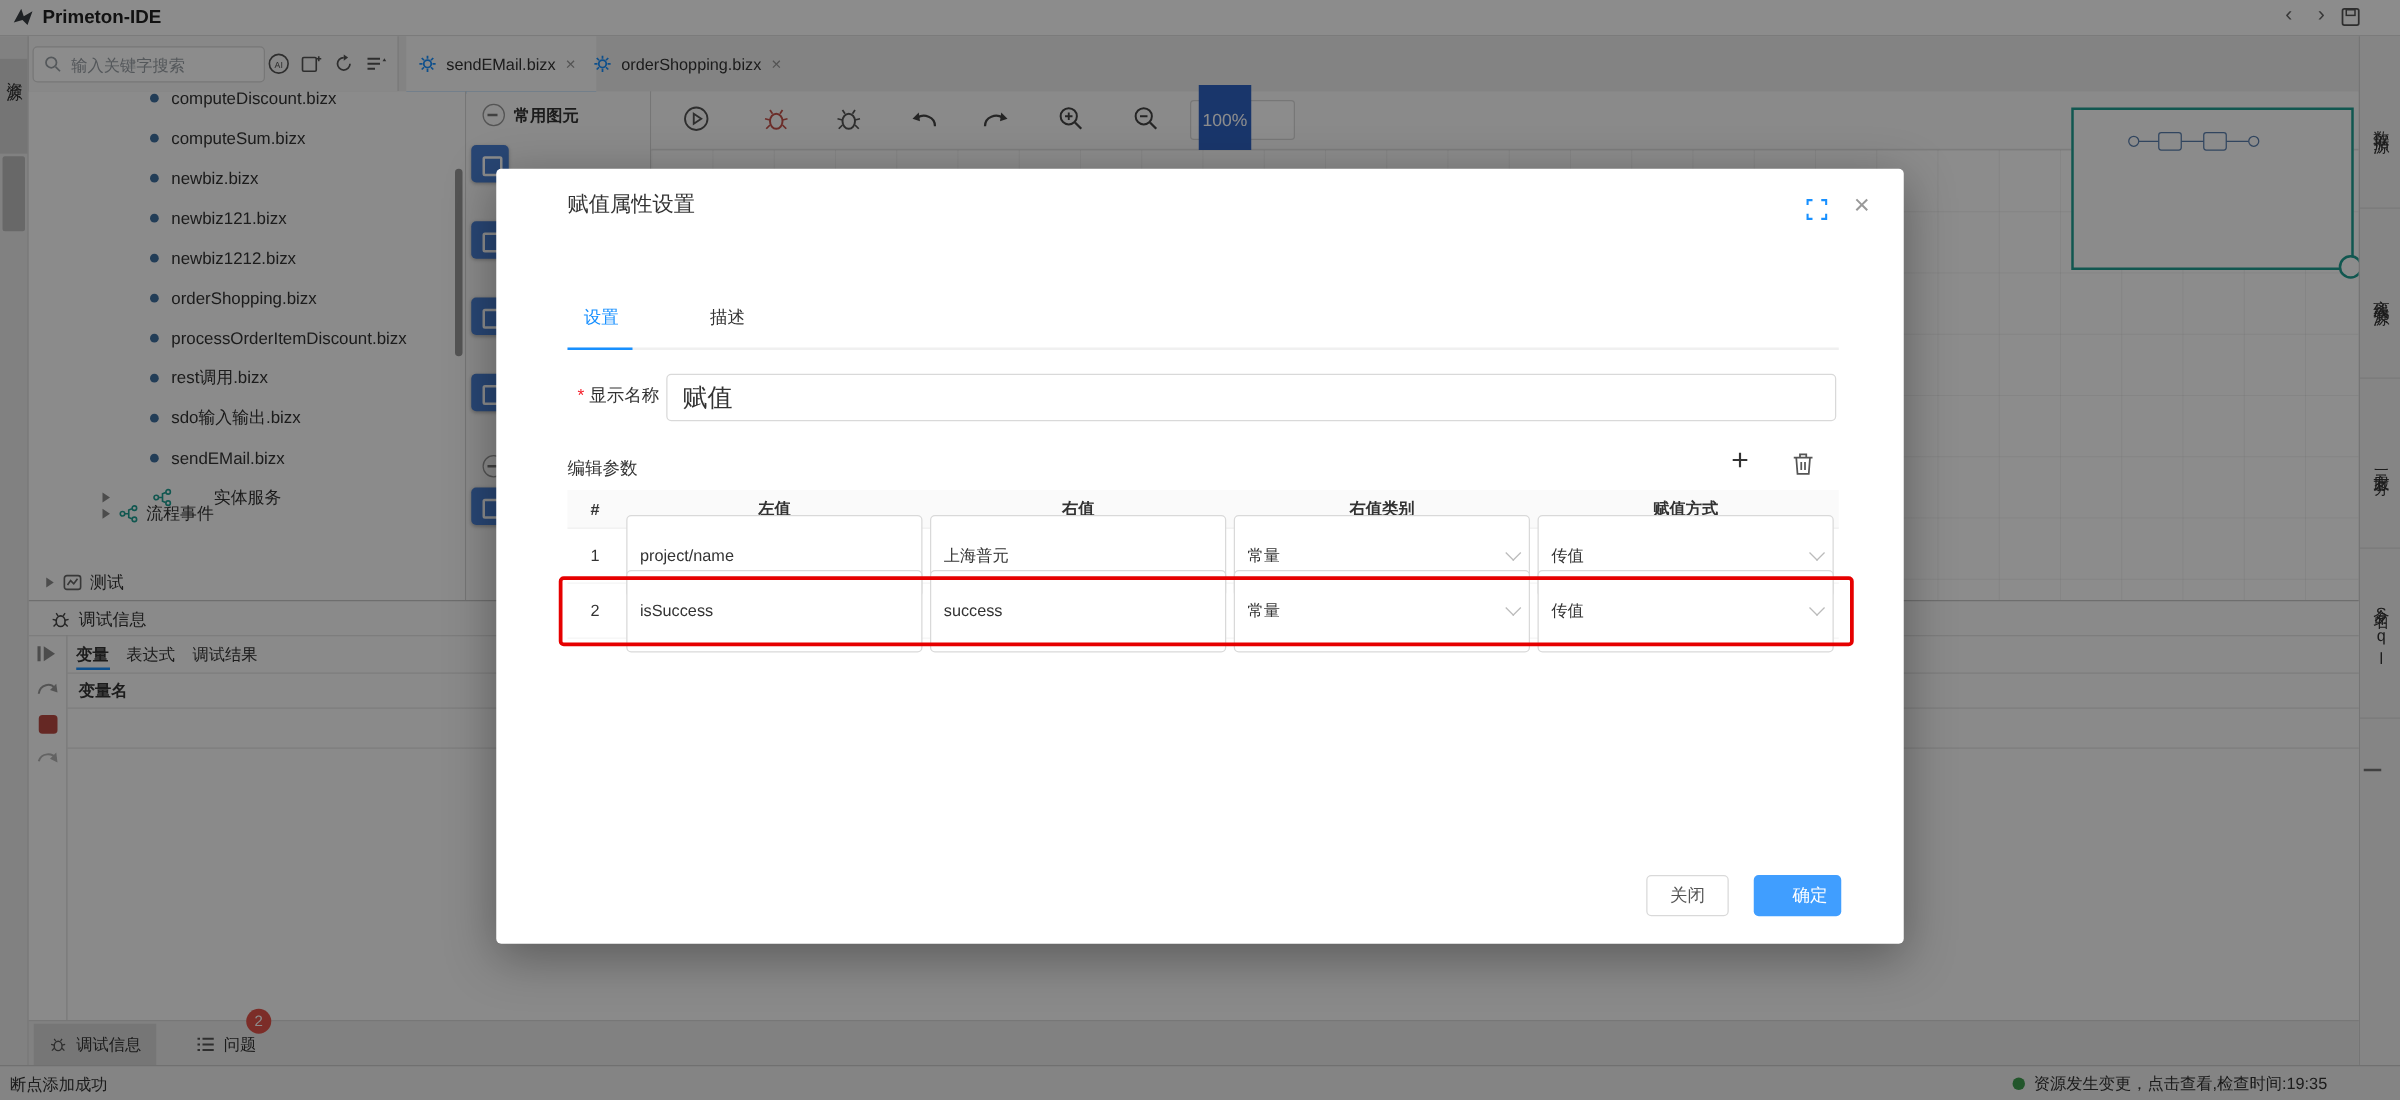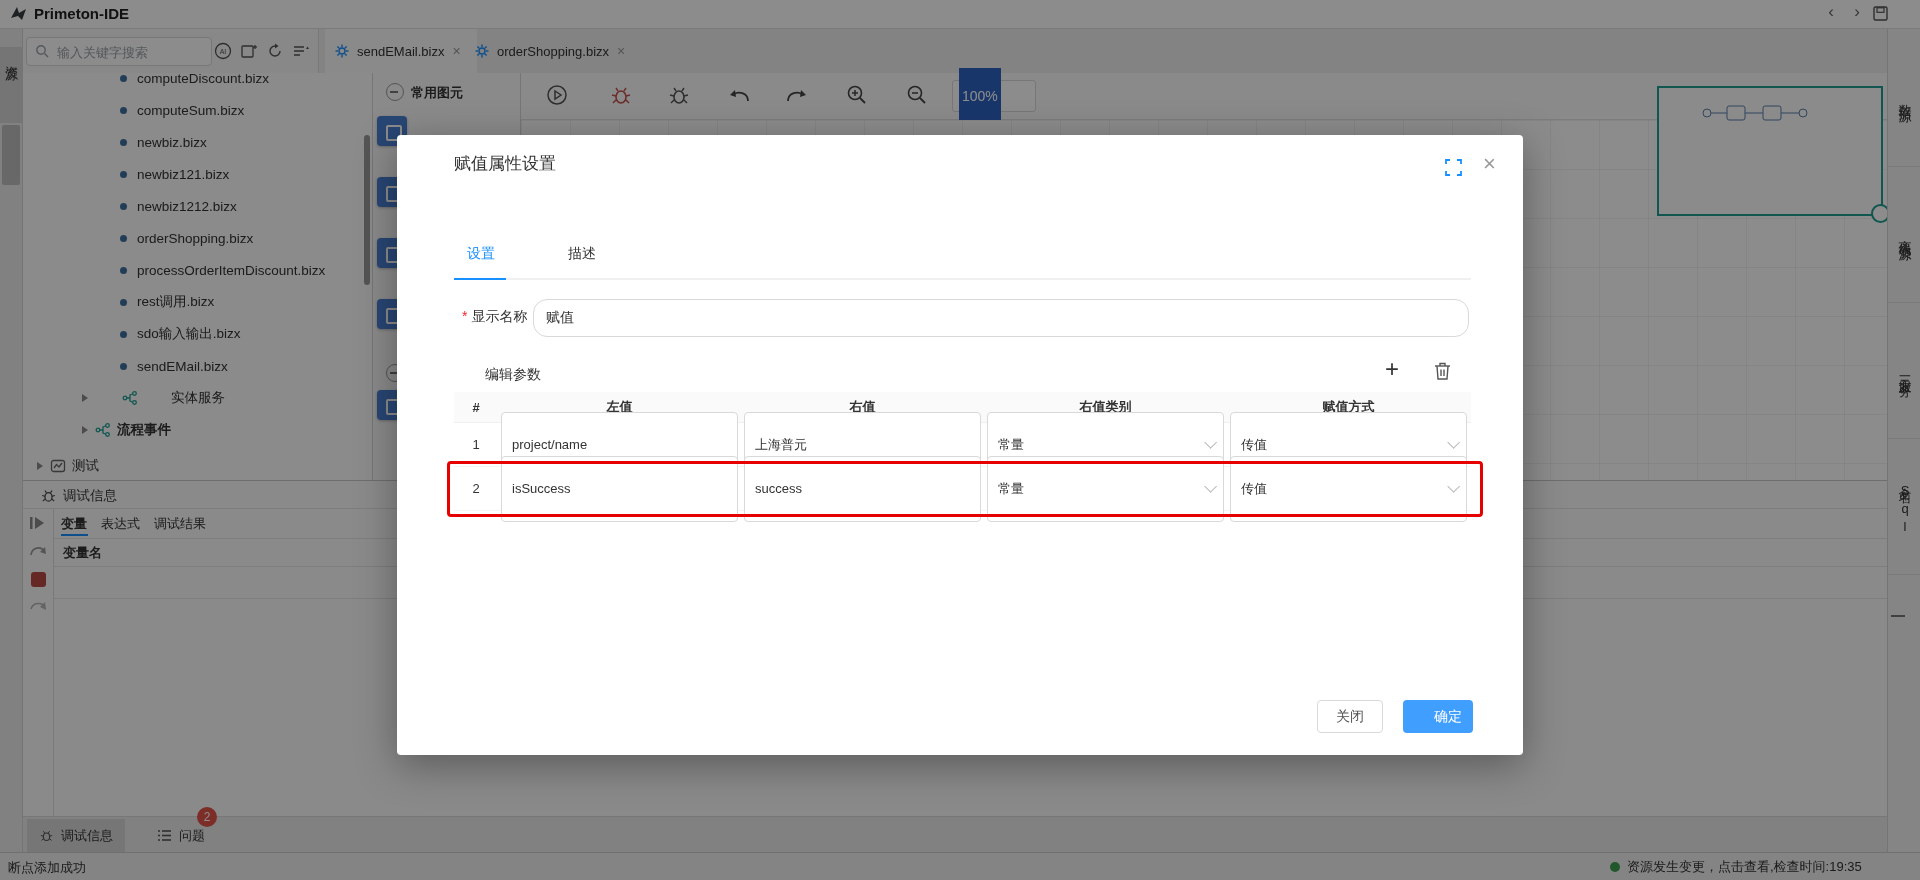--- a/index.html
+++ b/index.html
@@ -62,21 +62,21 @@
   
   .overlay{position:absolute;inset:0;background:rgba(0,0,0,.45);z-index:40;}
   .modal{position:absolute;left:397px;top:135px;width:1126px;height:620px;background:#fff;border-radius:4px;
          box-shadow:0 10px 40px rgba(0,0,0,.35);z-index:50;}
   .mtitle{position:absolute;left:57px;top:17px;font-size:17px;color:#333;}
   .mtab{position:absolute;top:110px;font-size:14px;cursor:pointer;color:#333;}
   .mtab.active{color:#1890ff;}
   .tabtrack{position:absolute;left:57px;top:143px;width:1017px;height:2px;background:#f0f0f0;}
   .tabink{position:absolute;left:57px;top:143px;width:52px;height:2px;background:#1890ff;}
   .req{color:#f5222d;margin-right:4px;}
-  .nameinput{position:absolute;left:136px;top:164px;width:922px;height:36px;border:1px solid #d9d9d9;border-radius:14px;display:flex;align-items:center;padding-left:12px;font-size:14px;}
+  .nameinput{position:absolute;left:136px;top:164px;width:922px;height:36px;border:1px solid #d9d9d9;border-radius:4px;display:flex;align-items:center;padding-left:12px;font-size:20px;}
   .ptable{position:absolute;left:57px;top:257px;width:1017px;}
   .hrow{display:flex;height:30px;background:#fafafa;border-bottom:1px solid #f0f0f0;align-items:center;font-weight:bold;font-size:13px;color:#333;}
   .drow{display:flex;height:43px;align-items:center;border-bottom:1px solid #f5f5f5;}
   .col-i{width:44px;text-align:center;flex:none;}
   .col{width:243px;text-align:center;flex:none;}
   .cellwrap{width:243px;flex:none;padding:0 3px;box-sizing:border-box;}
   .cellbox{height:32px;border:1px solid #d9d9d9;border-radius:4px;display:flex;align-items:center;padding:16px 10px;font-size:13px;background:#fff;}
   .selbox{justify-content:space-between;cursor:pointer;}
   .chev{width:8px;height:8px;border-right:1.5px solid #bbb;border-bottom:1.5px solid #bbb;transform:rotate(45deg) translateY(-3px);}
   .hlbox{position:absolute;left:50px;top:326px;width:1030px;height:50px;border:3px solid #e60000;border-radius:4px;z-index:5;pointer-events:none;}
@@ -249,21 +249,21 @@
             <g stroke="#1f9e92" stroke-width="1.3" fill="none">
               <circle cx="3" cy="8" r="1.8"></circle>
               <circle cx="12.5" cy="3.5" r="1.8"></circle>
               <circle cx="12.5" cy="12.5" r="1.8"></circle>
               <path d="M5 8 h3 M8 8 V5 l2.5 -1 M8 8 v3 l2.5 1"></path>
             </g>
           </svg>
         </span>
       <span>实体服务</span>
     </div>
-    <div class="titem" style="left:59px;top:345px;font-weight:bold;">
+    <div class="titem" style="left:59px;top:326px;">
       <span class="caret"></span>
       <span style="margin-right:6px;">
           <svg width="16" height="16" viewBox="0 0 16 16">
             <g stroke="#1f9e92" stroke-width="1.3" fill="none">
               <circle cx="3" cy="8" r="1.8"></circle>
               <circle cx="12.5" cy="3.5" r="1.8"></circle>
               <circle cx="12.5" cy="12.5" r="1.8"></circle>
               <path d="M5 8 h3 M8 8 V5 l2.5 -1 M8 8 v3 l2.5 1"></path>
             </g>
           </svg>
@@ -509,21 +509,21 @@
     <div class="tabtrack"></div>
     <div class="tabink"></div>
 
     <div class="abs" style="left:65px;top:173px;font-size:14px;">
       <span class="req">*</span><span>显示名称</span>
     </div>
     <div class="nameinput">
       <span>赋值</span>
     </div>
 
-    <div class="abs" style="left:57px;top:231px;font-size:14px;margin-left:31px;">编辑参数</div>
+    <div class="abs" style="left:57px;top:231px;font-size:14px;">编辑参数</div>
     <div class="plus-ic">+</div>
     <div class="abs" style="left:1036px;top:226px;cursor:pointer;">
       <svg width="19" height="20" viewBox="0 0 19 20">
           <g stroke="#555" stroke-width="1.4" fill="none">
             <line x1="2" y1="5" x2="17" y2="5"></line>
             <path d="M7 5 V2.5 h5 V5"></path>
             <path d="M4 5 l1 13 h9 l1 -13"></path>
             <line x1="8" y1="8.5" x2="8" y2="15"></line>
             <line x1="11" y1="8.5" x2="11" y2="15"></line>
           </g>

